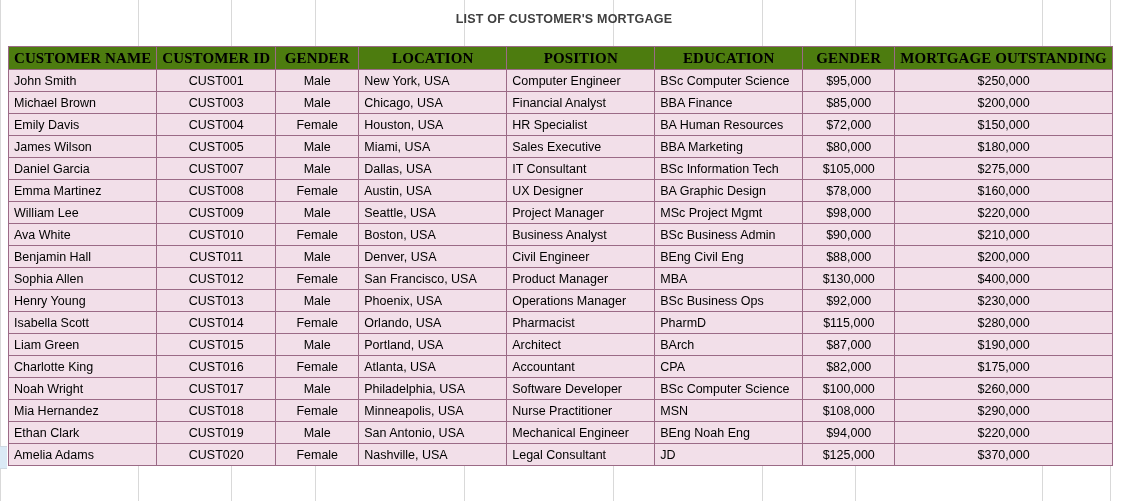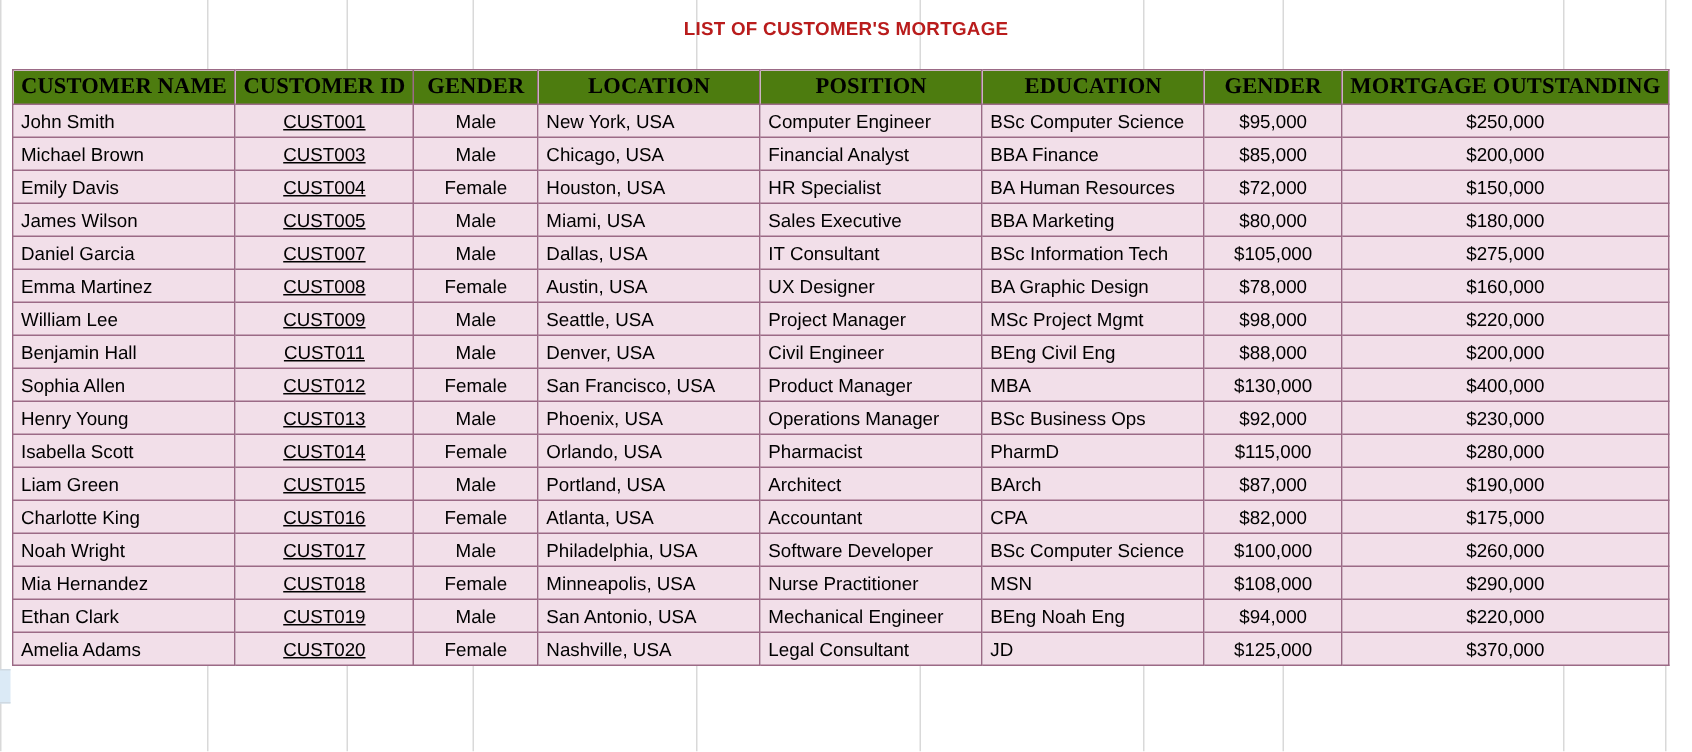--- a/index.html
+++ b/index.html
@@ -31,21 +31,21 @@
     left: 0;
     width: 1128px;
     height: 38px;
     display: flex;
     align-items: center;
     justify-content: center;
   }
   .title-text {
     font-size: 12.5px;
     font-weight: bold;
-    color: #b91c1c;
+    color: #404040;
     letter-spacing: .2px;
   }
   table.data {
     position: absolute;
     top: 46px;
     left: 8px;
     border-collapse: collapse;
     table-layout: fixed;
     background: #ffffff;
   }
@@ -64,21 +64,21 @@
     text-align: center;
     font-size: 15px;
     height: 22px;
     letter-spacing: .1px;
     font-family: Liberation Serif, serif;
   }
   table.data tbody td {
     background: #f2dfe9;
   }
   td.c-name   { text-align: left; }
-  td.c-id     { text-align: center; text-decoration: underline; }
+  td.c-id     { text-align: center; }
   td.c-gender { text-align: center; }
   td.c-loc    { text-align: left; }
   td.c-pos    { text-align: left; }
   td.c-edu    { text-align: left; }
   td.c-sal    { text-align: center; }
   td.c-mort   { text-align: center; }
 
   
   .row-marker {
     position: absolute;
@@ -202,20 +202,30 @@
           <td class="c-name">William Lee</td>
           <td class="c-id">CUST009</td>
           <td class="c-gender">Male</td>
           <td class="c-loc">Seattle, USA</td>
           <td class="c-pos">Project Manager</td>
           <td class="c-edu">MSc Project Mgmt</td>
           <td class="c-sal">$98,000</td>
           <td class="c-mort">$220,000</td>
         </tr>
         <tr>
+          <td class="c-name">Ava White</td>
+          <td class="c-id">CUST010</td>
+          <td class="c-gender">Female</td>
+          <td class="c-loc">Boston, USA</td>
+          <td class="c-pos">Business Analyst</td>
+          <td class="c-edu">BSc Business Admin</td>
+          <td class="c-sal">$90,000</td>
+          <td class="c-mort">$210,000</td>
+        </tr>
+        <tr>
           <td class="c-name">Benjamin Hall</td>
           <td class="c-id">CUST011</td>
           <td class="c-gender">Male</td>
           <td class="c-loc">Denver, USA</td>
           <td class="c-pos">Civil Engineer</td>
           <td class="c-edu">BEng Civil Eng</td>
           <td class="c-sal">$88,000</td>
           <td class="c-mort">$200,000</td>
         </tr>
         <tr>

